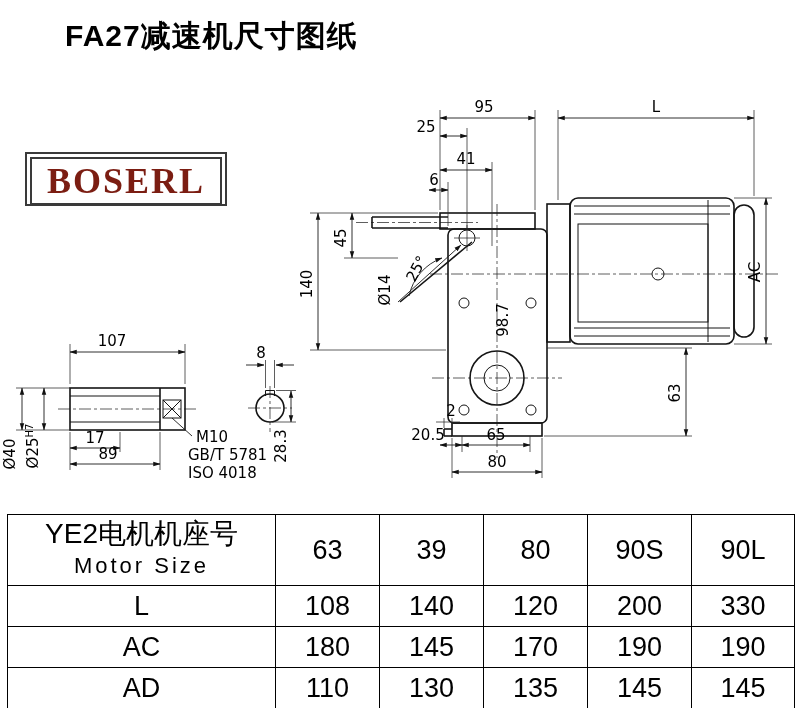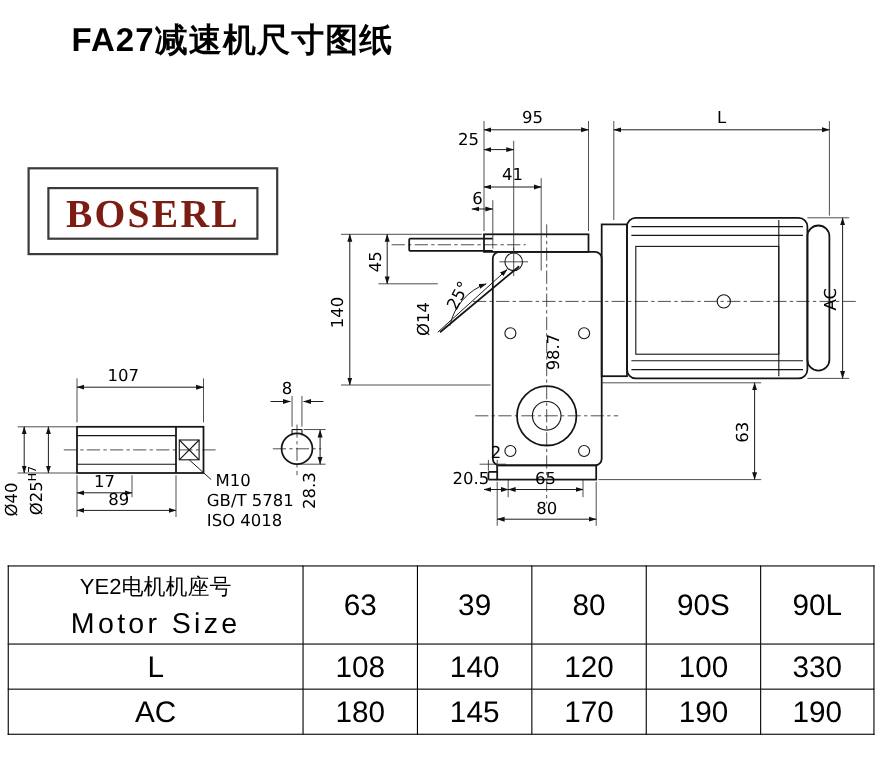--- a/index.html
+++ b/index.html
@@ -8,21 +8,21 @@
     font-family:"Liberation Sans", sans-serif;color:#000;overflow:hidden;
   }
   .page-title{
     position:absolute;left:40px;top:16px;font-size:30px;font-weight:bold;
     letter-spacing:1px;white-space:nowrap;margin-left:25px;
   }
   .drawing-area{position:absolute;left:0;top:88px;width:800px;height:424px;}
   .drawing-area svg{position:absolute;left:0;top:0;}
   .logo-box{
     position:absolute;left:25px;top:64px;width:192px;height:44px;
-    border:2px solid #3a3a3a;padding:16px;background:#fff;z-index:2;
+    border:2px solid #3a3a3a;padding:3px;background:#fff;z-index:2;
   }
   .logo-inner{
     border:2px solid #3a3a3a;height:100%;display:flex;align-items:center;justify-content:center;
     font-family:"Liberation Serif", serif;font-weight:bold;font-size:36px;
     color:#7b1d12;letter-spacing:2px;
   }
   
   .ol{stroke:#151515;stroke-width:1.6;fill:none}
   .tl{stroke:#151515;stroke-width:1;fill:none}
   .el{stroke:#2a2a2a;stroke-width:0.75;fill:none}
@@ -34,22 +34,22 @@
   .size-table{
     position:absolute;left:7px;top:514px;width:787px;border-collapse:collapse;
     table-layout:fixed;font-family:"Liberation Sans", sans-serif;
   }
   .size-table td{
     border:1px solid #000;text-align:center;vertical-align:middle;
     font-size:27px;padding:0;
   }
   .size-table tr.hdr td{height:70px;}
   .size-table tr.row td{height:40px;}
-  .size-table .cn{font-size:20px;line-height:32px;}
-  .size-table .en{font-size:26px;line-height:32px;letter-spacing:3px;}
+  .size-table .cn{font-size:28px;line-height:32px;}
+  .size-table .en{font-size:22px;line-height:32px;letter-spacing:3px;}
 </style>
 </head>
 <body>
 
 <div class="page-title">FA27减速机尺寸图纸</div>
 
 <div class="drawing-area">
 
   <div class="logo-box">
     <div class="logo-inner">BOSERL</div>
@@ -233,25 +233,33 @@
       <td>39</td>
       <td>80</td>
       <td>90S</td>
       <td>90L</td>
     </tr>
     <tr class="row">
       <td>L</td>
       <td>108</td>
       <td>140</td>
       <td>120</td>
-      <td>100</td>
+      <td>200</td>
       <td>330</td>
     </tr>
     <tr class="row">
       <td>AC</td>
       <td>180</td>
       <td>145</td>
       <td>170</td>
       <td>190</td>
       <td>190</td>
     </tr>
+    <tr class="row">
+      <td>AD</td>
+      <td>110</td>
+      <td>130</td>
+      <td>135</td>
+      <td>145</td>
+      <td>145</td>
+    </tr>
   </tbody>
 </table>
 
 </body></html>

